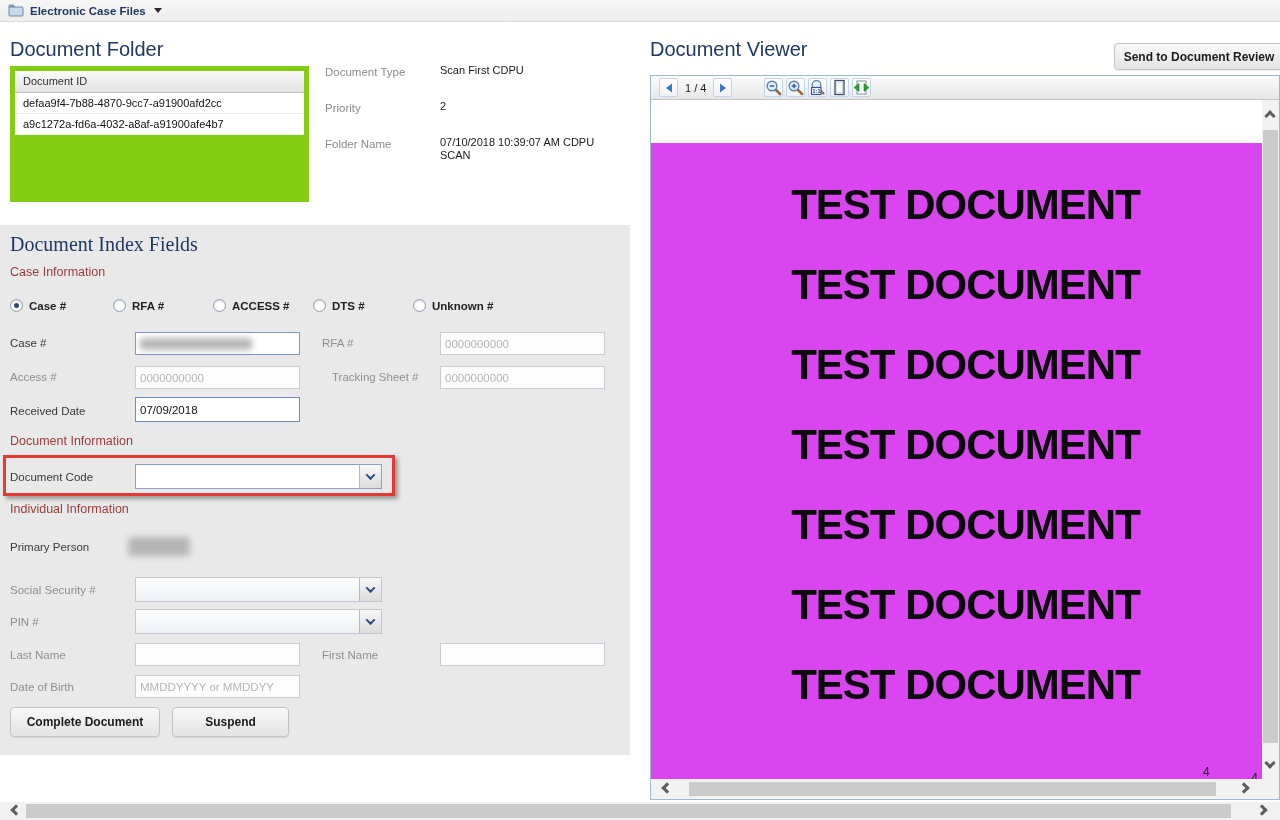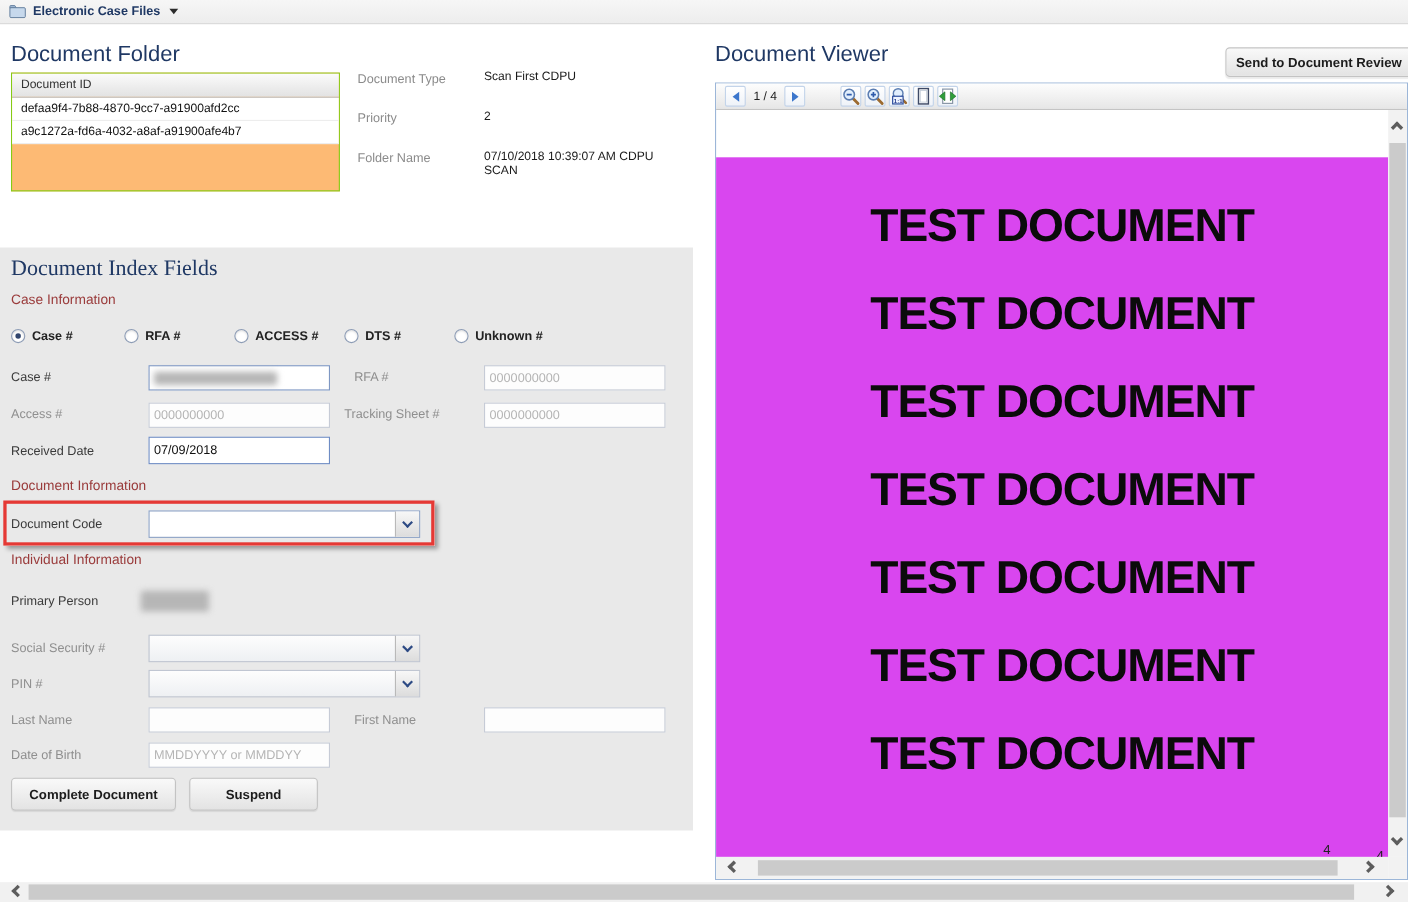--- a/index.html
+++ b/index.html
@@ -11,22 +11,22 @@
     background:linear-gradient(#f6f6f6,#ededed); border-bottom:1px solid #d8d8d8;
     display:flex; align-items:center; padding-left:8px; gap:6px; }
   .titlebar .app-title { font-size:11.5px; font-weight:bold; color:#1f3864; }
   .caret-down { width:0; height:0; border-left:4px solid transparent; border-right:4px solid transparent; border-top:5px solid #2b2b2b; margin-left:2px; }
 
   
   .h-navy { color:#1f3864; font-size:20px; font-weight:500; }
   .h-maroon { color:#9a3b3b; font-size:12.5px; font-weight:400; }
 
   
-  .doclist { position:absolute; left:10px; top:66px; width:299px; height:108px;
-    background:#fdba74; border:1px solid #84cc16; font-size:11px; }
+  .doclist { position:absolute; left:10px; top:66px; width:299px; height:136px;
+    background:#84cc16; border:5px solid #84cc16; font-size:11px; }
   .doclist-header { height:22px; line-height:21px; padding-left:8px; color:#333;
     background:linear-gradient(#fbfbfb,#e2e2e2); border-bottom:1px solid #c2c2c2; }
   .doclist-row { height:21px; line-height:20px; padding-left:8px; color:#111; border-bottom:1px solid #ededed; background:#fff; cursor:default; }
   .doclist-row.selected { background:#dce9f8; border-bottom:1px solid #c8d9ee; }
 
   .meta-label { position:absolute; font-size:11.5px; color:#8b8b8b; }
   .meta-value { position:absolute; font-size:11px; color:#1a1a1a; }
 
   
   .form-panel { position:absolute; left:0; top:225px; width:630px; height:530px; background:#e9e9e9; }
@@ -145,21 +145,21 @@
 
     <div class="lbl fp-abs" style="left:10px; top:112px;">Case #</div>
     <div class="tinput" style="left:135px; top:107px; width:165px;">
       <div class="redacted" style="position:absolute; left:4px; top:5px; width:112px; height:12px;"></div>
     </div>
     <div class="lbl dis fp-abs" style="left:322px; top:112px;">RFA #</div>
     <input class="tinput dis" style="left: 440px; top: 107px; width: 165px;" disabled="" placeholder="0000000000">
 
     <div class="lbl dis fp-abs" style="left:10px; top:146px;">Access #</div>
     <input class="tinput dis" style="left: 135px; top: 141px; width: 165px;" disabled="" placeholder="0000000000">
-    <div class="lbl dis fp-abs" style="left:313px; top:146px;">Tracking Sheet #</div>
+    <div class="lbl dis fp-abs" style="left:332px; top:146px;">Tracking Sheet #</div>
     <input class="tinput dis" style="left: 440px; top: 141px; width: 165px;" disabled="" placeholder="0000000000">
 
     <div class="lbl fp-abs" style="left:10px; top:180px;">Received Date</div>
     <input class="tinput" style="left: 135px; top: 172px; width: 165px; height: 25px; border-color: rgb(110, 140, 196);" value="07/09/2018">
 
     <div class="h-maroon fp-abs" style="left:10px; top:209px;">Document Information</div>
 
     <div class="redbox"></div>
     <div class="lbl fp-abs" style="left:10px; top:246px; z-index:2;">Document Code</div>
     <div class="dropdown" style="left:135px; top:239px; width:247px; z-index:2;">

